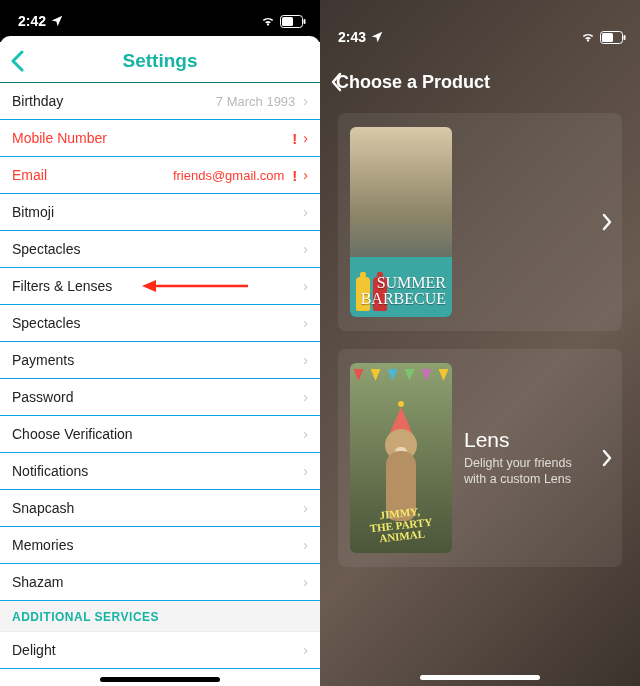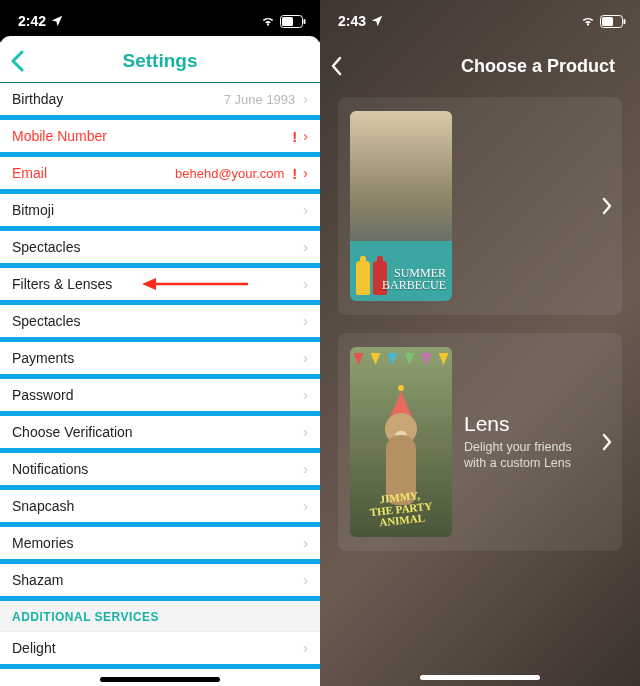--- a/index.html
+++ b/index.html
@@ -52,21 +52,21 @@
     font-size:19px;
     font-weight:600;
   }
   .list { }
   .row {
     height:37px;
     display:flex;
     align-items:center;
     justify-content:space-between;
     padding:0 12px;
-    border-bottom:5px solid #0ea5e9;
+    border-bottom:1px solid #0ea5e9;
     font-size:14px;
     color:#222;
     position:relative;
   }
   .row .label { flex:1; }
   .row .value {
     color:#b9b9b9;
     font-size:13px;
     margin-right:8px;
   }
@@ -97,25 +97,25 @@
     bottom:4px; left:50%;
     transform:translateX(-50%);
     width:120px; height:5px;
     background:#000; border-radius:3px;
   }
   
   .right {
     background: linear-gradient(135deg, #3e3631 0%, #594c43 35%, #6b5b51 60%, #3a322c 100%);
     color:#fff;
   }
-  .right .statusbar { color:#fff; }
+  .right .statusbar { color:#fff;margin-top:16px; }
   .right .header2 {
     position:relative;
-    padding:14px 25px 14px;
-    text-align:right;
+    padding:14px 16px 14px;
+    text-align:left;
   }
   .right .header2 .back {
     position:absolute; left:10px; top:14px;
   }
   .right .header2 .title {
     font-size:18px;
     font-weight:600;
   }
   .card {
     margin:6px 18px 18px;
@@ -137,21 +137,21 @@
     background: linear-gradient(180deg, #d9c9a8 0%, #8f8668 45%, #5f6a66 75%, #2f3a3a 100%);
   }
   .card.filter .thumb::before{
     content:"";
     position:absolute; left:0; right:0; bottom:0; height:60px;
     background:#3ca7a2;
   }
   .thumb .bbq-label{
     position:absolute; bottom:10px; right:6px;
     font-family:Georgia, serif;
-    font-size:12px; line-height:1;
+    font-size:16px; line-height:1;
     color:#fff; text-align:right;
     text-shadow:0 1px 1px rgba(0,0,0,.4);
   }
   .thumb .condiments{
     position:absolute; bottom:6px; left:6px; display:flex; gap:3px;
   }
   .bottle{ width:14px; height:34px; border-radius:4px 4px 2px 2px; position:relative; }
   .bottle::before{ content:""; position:absolute; top:-5px; left:4px; width:6px; height:6px; border-radius:2px; background:inherit; }
   .b1{ background:#f2c531; }
   .b2{ background:#c33; }
@@ -267,33 +267,33 @@
           <path d="M12 2L3 11l9 9" stroke="#17c1b3" stroke-width="3" stroke-linecap="round" stroke-linejoin="round"></path>
         </svg>
     </span>
     <span class="title">Settings</span>
   </div>
 
   <div class="list">
 
     <div class="row">
       <span class="label">Birthday</span>
-      <span class="value">7 June 1993</span>
+      <span class="value">7 March 1993</span>
       <span class="chev">›</span>
     </div>
 
     <div class="row">
       <span class="label alert">Mobile Number</span>
       <span class="alert-icon">!</span>
       <span class="chev" style="color:#ff3b30">›</span>
     </div>
 
     <div class="row">
       <span class="label alert">Email</span>
-      <span class="value alert">behehd@your.com</span>
+      <span class="value alert">friends@gmail.com</span>
       <span class="alert-icon">!</span>
       <span class="chev" style="color:#ff3b30">›</span>
     </div>
 
     <div class="row">
       <span class="label">Bitmoji</span>
       <span class="chev">›</span>
     </div>
 
     <div class="row">

